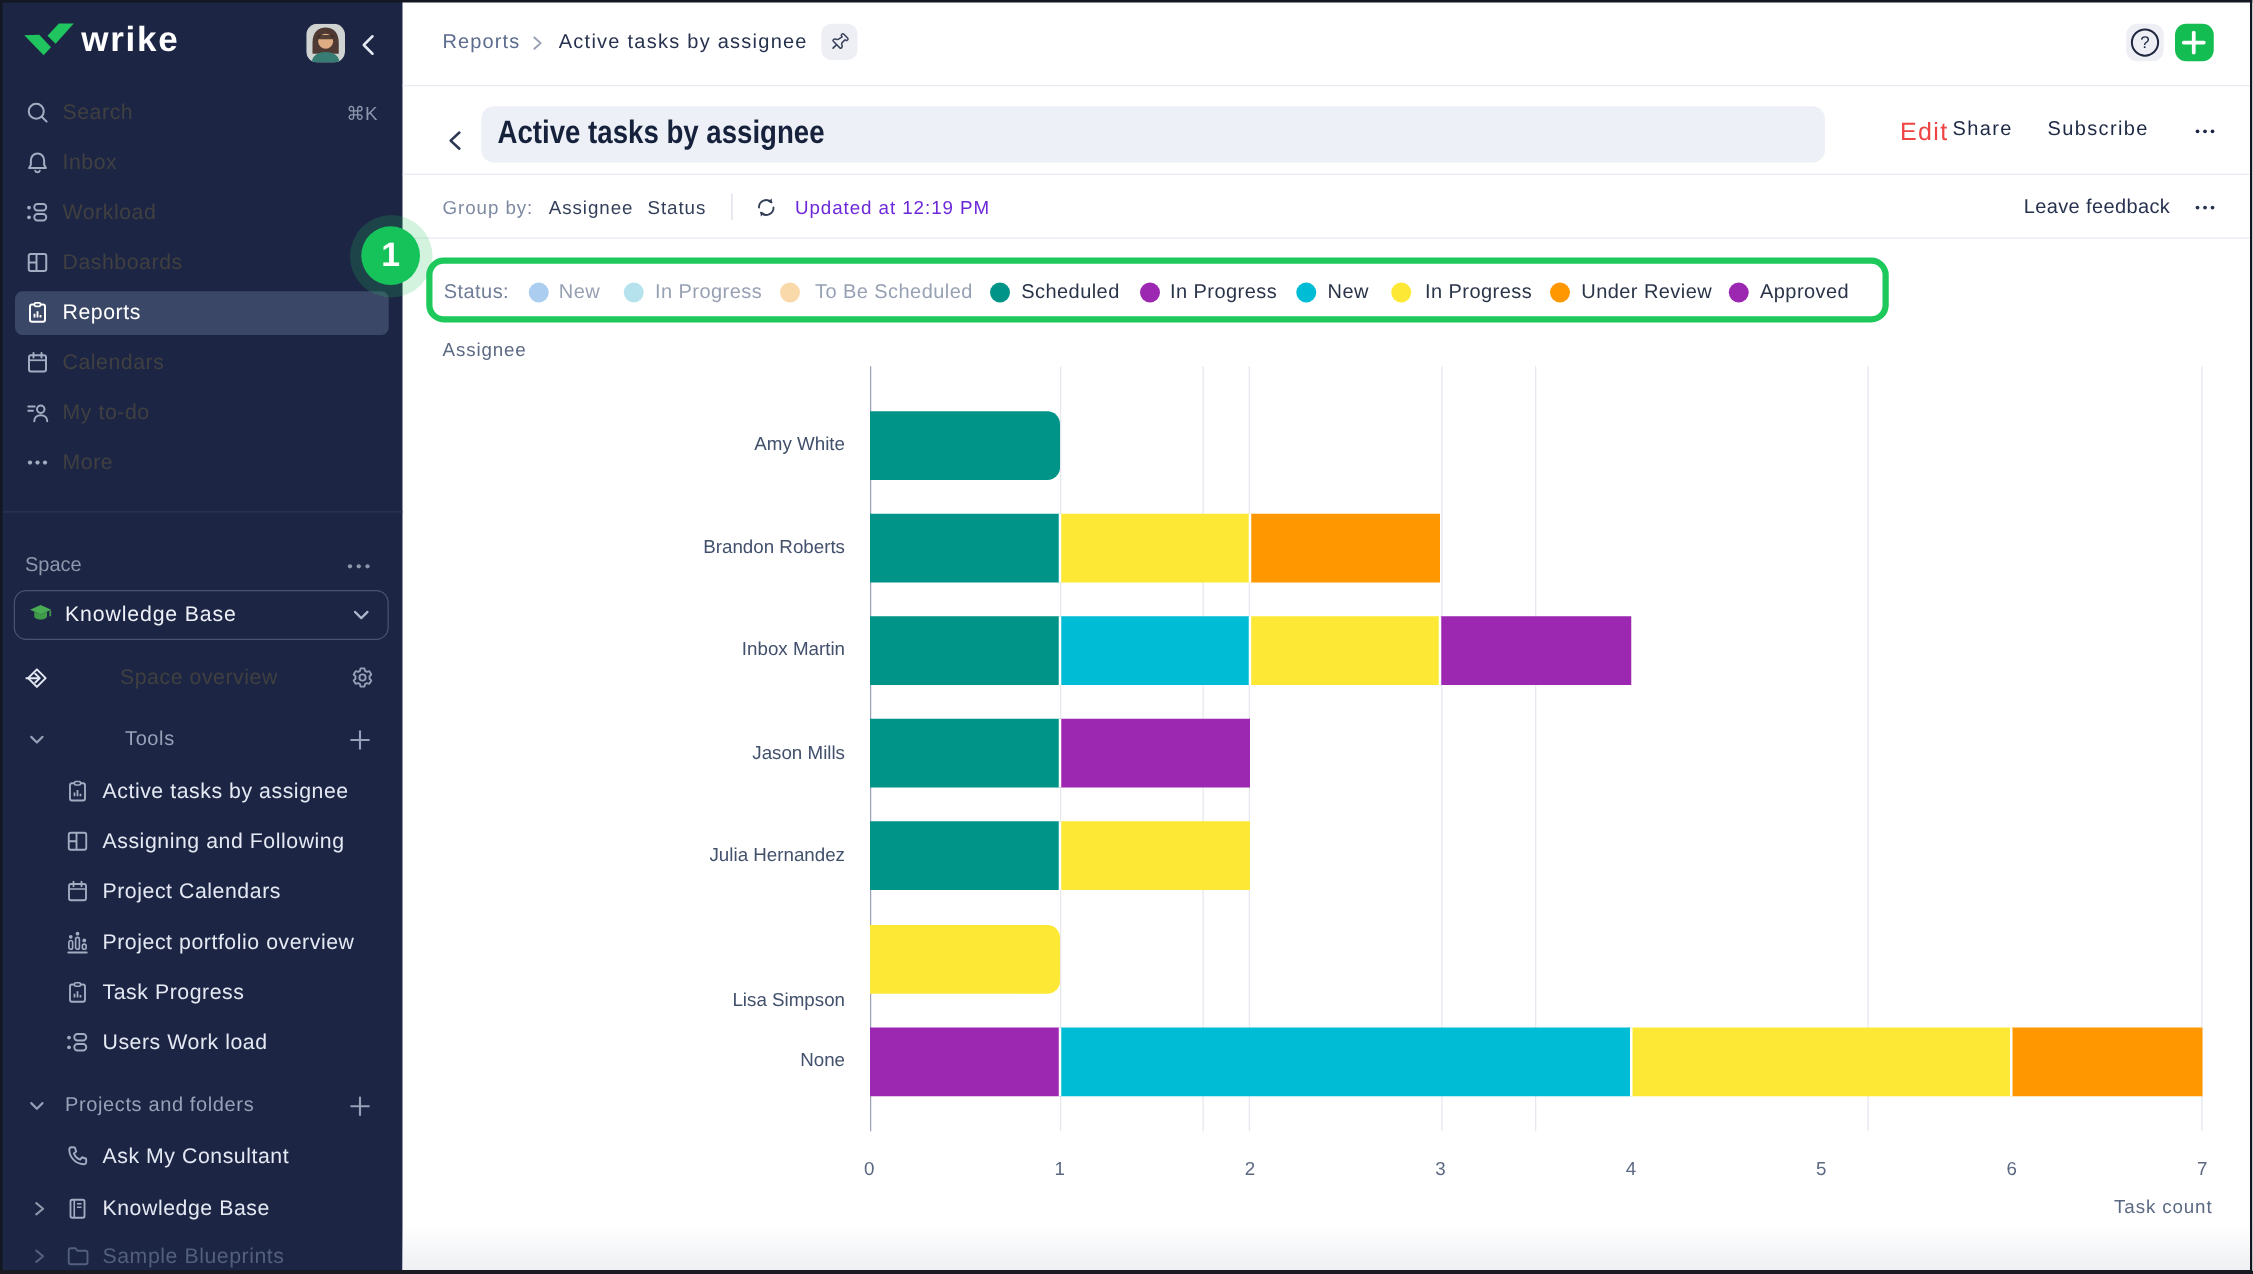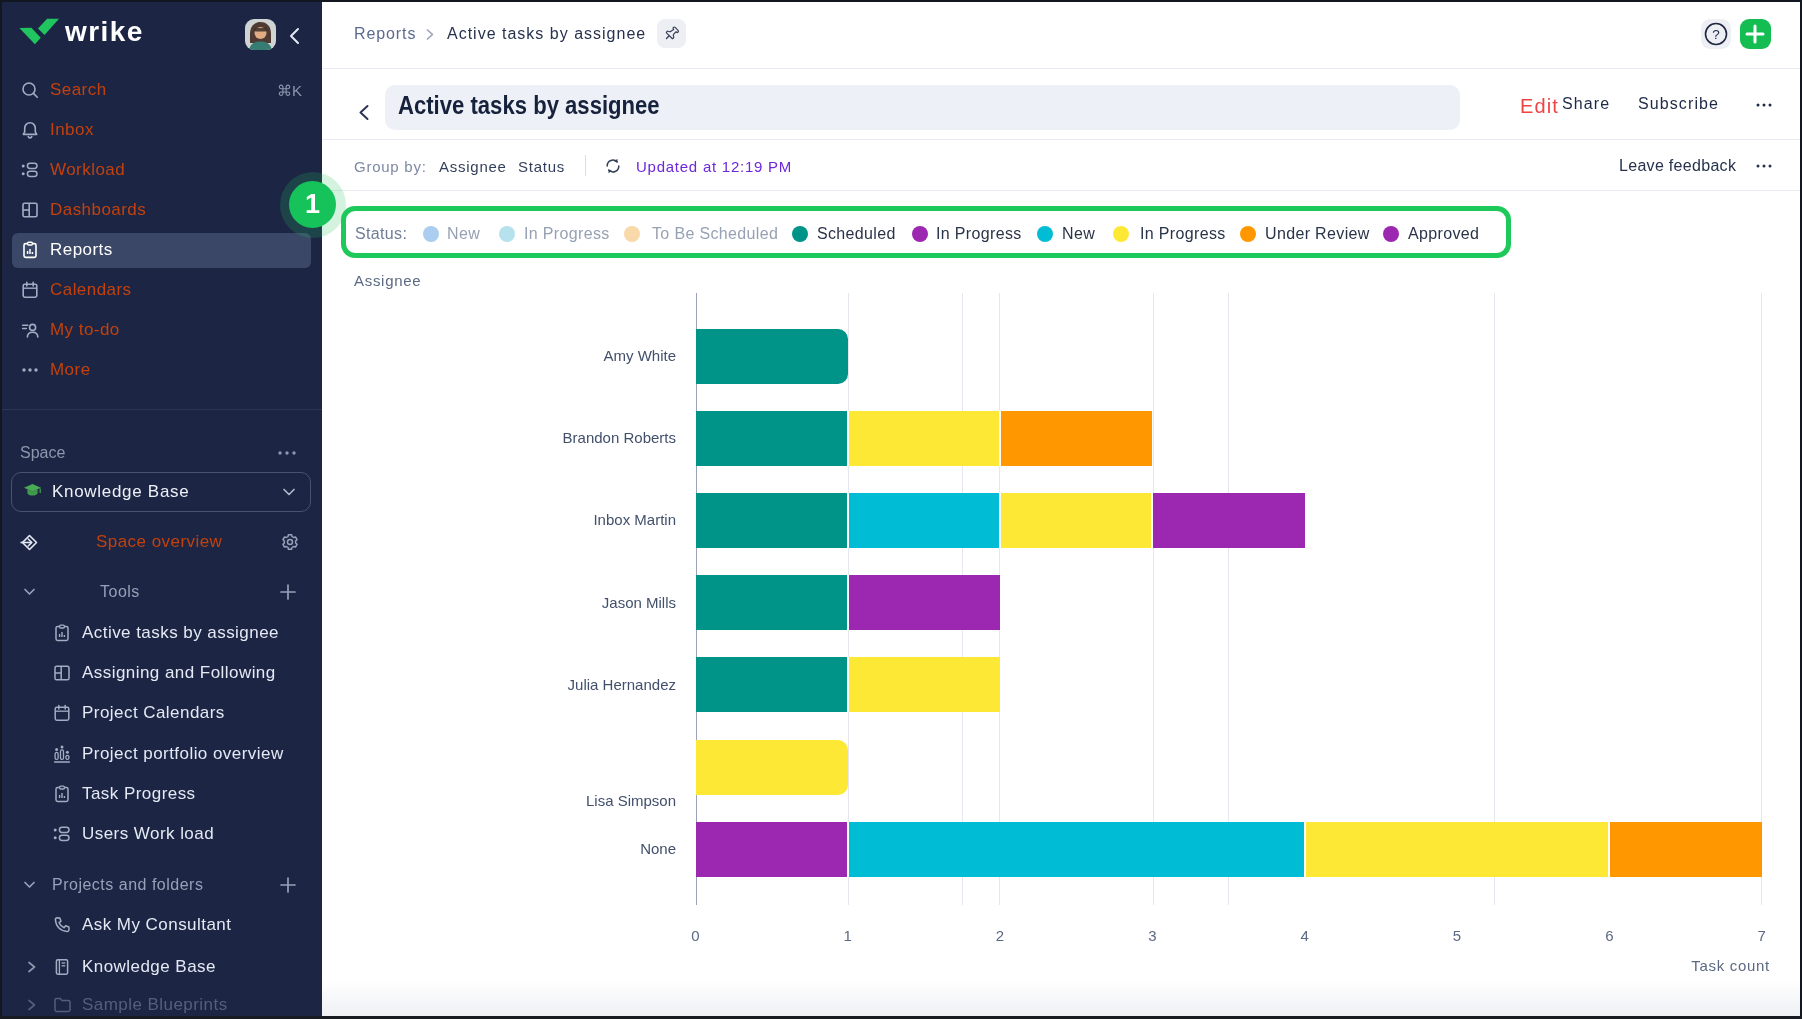--- a/index.html
+++ b/index.html
@@ -1,19 +1,19 @@
 <!DOCTYPE html>
 <html><head>
 <meta charset="utf-8">
 <style>
   * { margin:0; padding:0; box-sizing:border-box; }
   html,body { width:1802px; height:1019px; }
   body { font-family:"Liberation Sans",sans-serif; position:relative; background:#fff; overflow:hidden; }
   .abs { position:absolute; }
-  .sb-item { position:absolute; left:50px; font-size:17px; color:#c2410c; line-height:20px; letter-spacing:0.45px; }
+  .sb-item { position:absolute; left:50px; font-size:17px; color:#404040; line-height:20px; letter-spacing:0.45px; }
   .sb-tool { position:absolute; left:82px; font-size:17px; color:#e4e9f3; line-height:20px; letter-spacing:0.45px; }
   .sb-head { position:absolute; left:52px; font-size:16px; color:#97a1b7; line-height:20px; letter-spacing:0.5px; }
   .dot { position:absolute; width:16px; height:16px; border-radius:50%; top:225.5px; }
   .ltxt { position:absolute; font-size:16px; line-height:18px; top:225px; letter-spacing:0.35px; }
   .glab { position:absolute; font-size:15px; line-height:18px; color:#42506c; text-align:right; width:322px; left:354px; }
   .tick { position:absolute; font-size:15px; color:#5c6983; width:40px; text-align:center; top:927px; }
   .grid { position:absolute; top:293px; height:612px; width:1px; background:#e5e8ee; }
   .bar { position:absolute; height:55px; }
 </style>
 </head>

